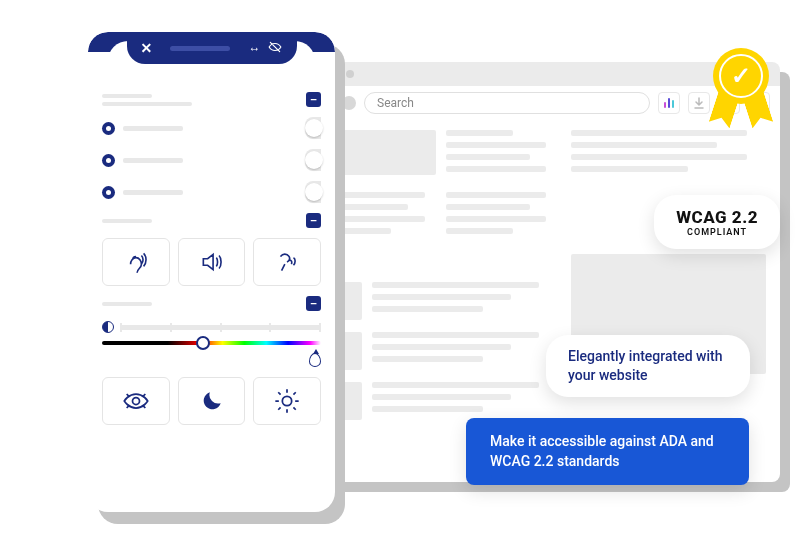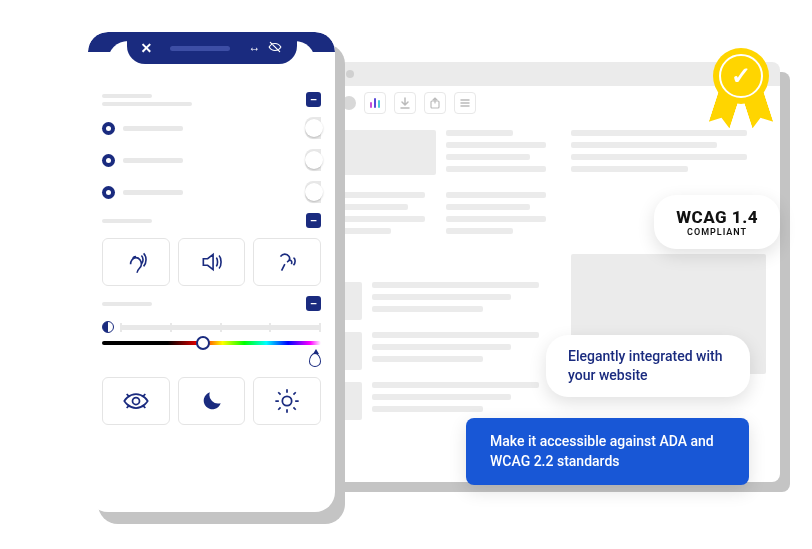--- a/index.html
+++ b/index.html
@@ -91,20 +91,23 @@
 
 <div class="browser">
   <div class="browser-topbar">
     <div class="dot"></div>
     <div class="dot"></div>
     <div class="dot"></div>
   </div>
   <div class="browser-toolbar">
     <div class="nav-btn"></div>
     <div class="nav-btn"></div>
+    <div class="search-bar">
+        <span class="sph">Search</span>
+      </div>
     <div class="tool-icn">
         <div class="bars-icon">
           <span></span>
           <span></span>
           <span></span>
         </div>
       </div>
     <div class="tool-icn">
         <svg width="12" height="12" viewBox="0 0 12 12">
           <path d="M6 1v7M3 5l3 3 3-3M2 11h8" stroke="#bbb" stroke-width="1.5" fill="none" stroke-linecap="round"></path>
@@ -309,21 +312,21 @@
 
 <div class="ribbon">
   <div class="ribbon-tail l"></div>
   <div class="ribbon-tail r"></div>
   <div class="ribbon-circle">
       <span class="check">✓</span>
     </div>
 </div>
 
 <div class="badge wcag">
-  <div class="t1">WCAG 1.4</div>
+  <div class="t1">WCAG 2.2</div>
   <div class="t2">COMPLIANT</div>
 </div>
 <div class="badge eleg">
   <div style="max-width:160px">Elegantly integrated with your website</div>
 </div>
 <div class="badge ada">
   <div style="max-width:235px">Make it accessible against ADA and WCAG 2.2 standards</div>
 </div>
 
 </body></html>

